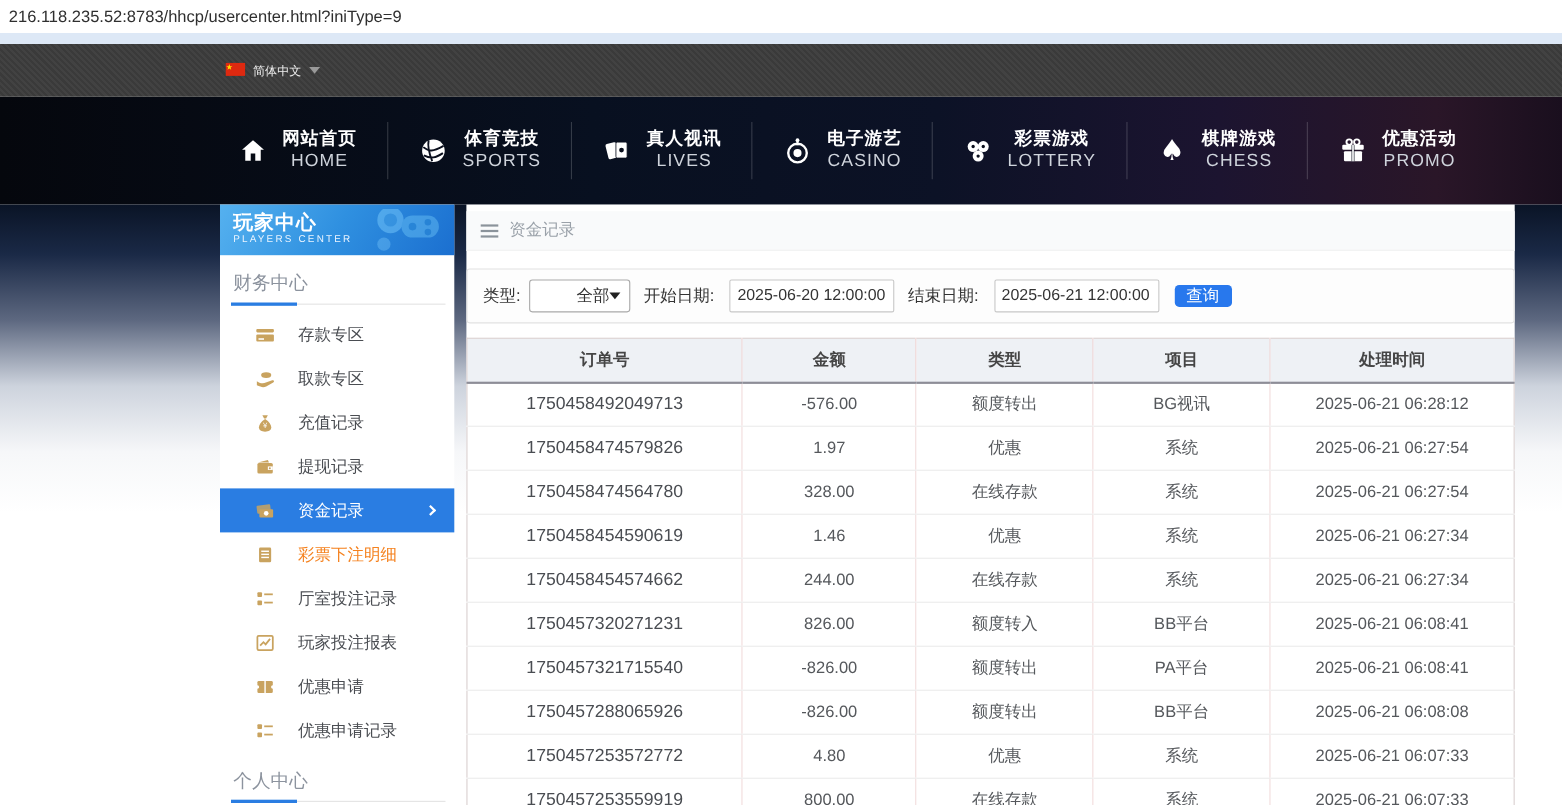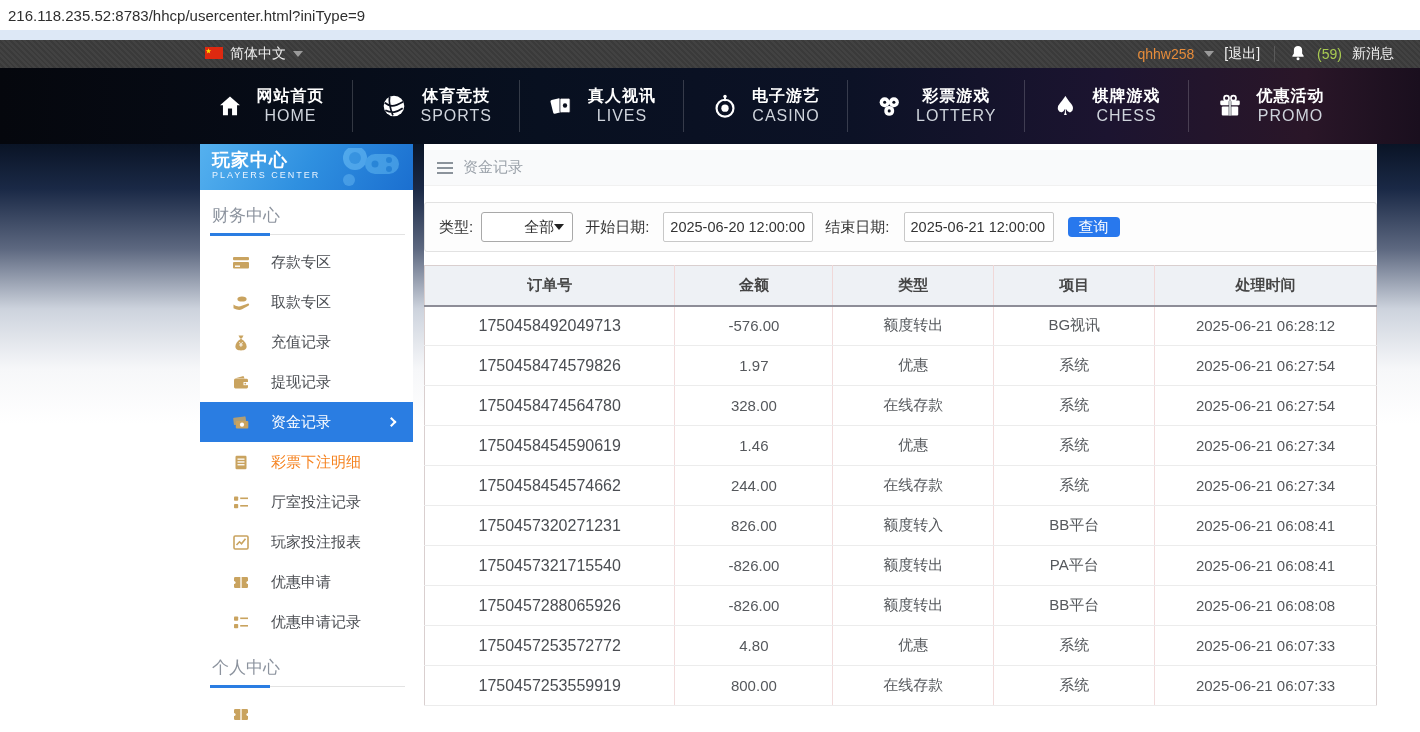--- a/index.html
+++ b/index.html
@@ -5,35 +5,35 @@
   * { margin:0; padding:0; box-sizing:border-box; }
   html,body { width:1420px; height:732px; overflow:hidden;
     font-family:"Liberation Sans","DejaVu Sans",sans-serif; background:#fff; }
 
   
   .url-bar { height:30px; background:#fff; display:flex; align-items:center;
     padding-left:8px; font-size:15px; color:#2f2f2f; }
   .url-strip { height:10px; background:#dde8f6; }
 
   
-  .lang-bar { height:28px; background:#3a3a3a;
+  .lang-bar { height:48px; background:#3a3a3a;
     background-image:repeating-linear-gradient(45deg, rgba(255,255,255,.045) 0 2px, transparent 2px 4px);
-    position:relative; display:flex; align-items:center; font-size:14px; color:#eee;text-align:center; }
+    position:relative; display:flex; align-items:center; font-size:11px; color:#eee;text-align:center; }
   .lang-left { position:absolute; left:205px; display:flex; align-items:center; gap:7px; cursor:pointer; }
   .caret-down { width:0; height:0; border-left:5px solid transparent; border-right:5px solid transparent;
     border-top:6px solid #9a9a9a; display:inline-block; }
   .lang-right { position:absolute; right:26px; display:flex; align-items:center; gap:10px; }
   .username { color:#e78c3a; }
   .logout { color:#f2f2f2; }
   .bar-sep { width:1px; height:16px; background:#5a5a5a; margin:0 4px; }
   .msg-count { color:#a9cb52; }
   .msg-label { color:#f2f2f2; }
 
   
-  .nav { height:76px; background:
+  .nav { height:98px; background:
     linear-gradient(90deg,#05070d 0%, #081020 38%, #0c1226 60%, #1c1430 78%, #2a1628 92%, #1a0f1e 100%);
     display:flex; align-items:center; justify-content:center; }
   .nav-inner { display:flex; align-items:center; margin-left:120px; }
   .nav-item { display:flex; align-items:center; gap:13px; padding:6px 27px; cursor:pointer; }
   .nav-item:not(:last-child) { border-right:1px solid rgba(255,255,255,.18); }
   .nav-icn { width:28px; height:28px; display:flex; align-items:center; justify-content:center; }
   .nav-icn svg { display:block; }
   .nav-icn .spade { font-size:26px; color:#fff; line-height:1;
     font-family:"DejaVu Sans",sans-serif; }
   .nav-txt { display:flex; flex-direction:column; align-items:center; line-height:1.25; }
@@ -106,34 +106,20 @@
   <div class="lang-left">
     <span>
       <svg width="18" height="12" viewBox="0 0 18 12">
           <rect width="18" height="12" fill="#de2910"></rect>
           <polygon fill="#ffde00" points="3.5,1.2 4.2,3.2 6.3,3.2 4.6,4.4 5.2,6.4 3.5,5.2 1.8,6.4 2.4,4.4 0.7,3.2 2.8,3.2"></polygon>
         </svg>
     </span>
     <span>简体中文</span>
     <span class="caret-down"></span>
   </div>
-  <div class="lang-right">
-    <span class="username">qhhw258</span>
-    <span class="caret-down"></span>
-    <span class="logout">[退出]</span>
-    <span class="bar-sep"></span>
-    <span>
-      <svg width="18" height="18" viewBox="0 0 24 24" fill="#fff">
-          <path d="M12 2.5a5.5 5.5 0 0 0-5.5 5.5v4.6L4.5 15.5V17h15v-1.5L17.5 12.6V8A5.5 5.5 0 0 0 12 2.5z"></path>
-          <circle cx="12" cy="19.6" r="2"></circle>
-        </svg>
-    </span>
-    <span class="msg-count">(59)</span>
-    <span class="msg-label">新消息</span>
-  </div>
 </div>
 
 <div class="nav">
   <div class="nav-inner" id="nav-items">
       <div class="nav-item">
         <span class="nav-icn">
           <svg width="26" height="26" viewBox="0 0 24 24" fill="#ffffff">
             <path d="M12 3.2l9.2 8h-2.7v9.3h-4.6v-6.2h-3.8v6.2H5.5V11.2H2.8z"></path>
           </svg>
         </span>

